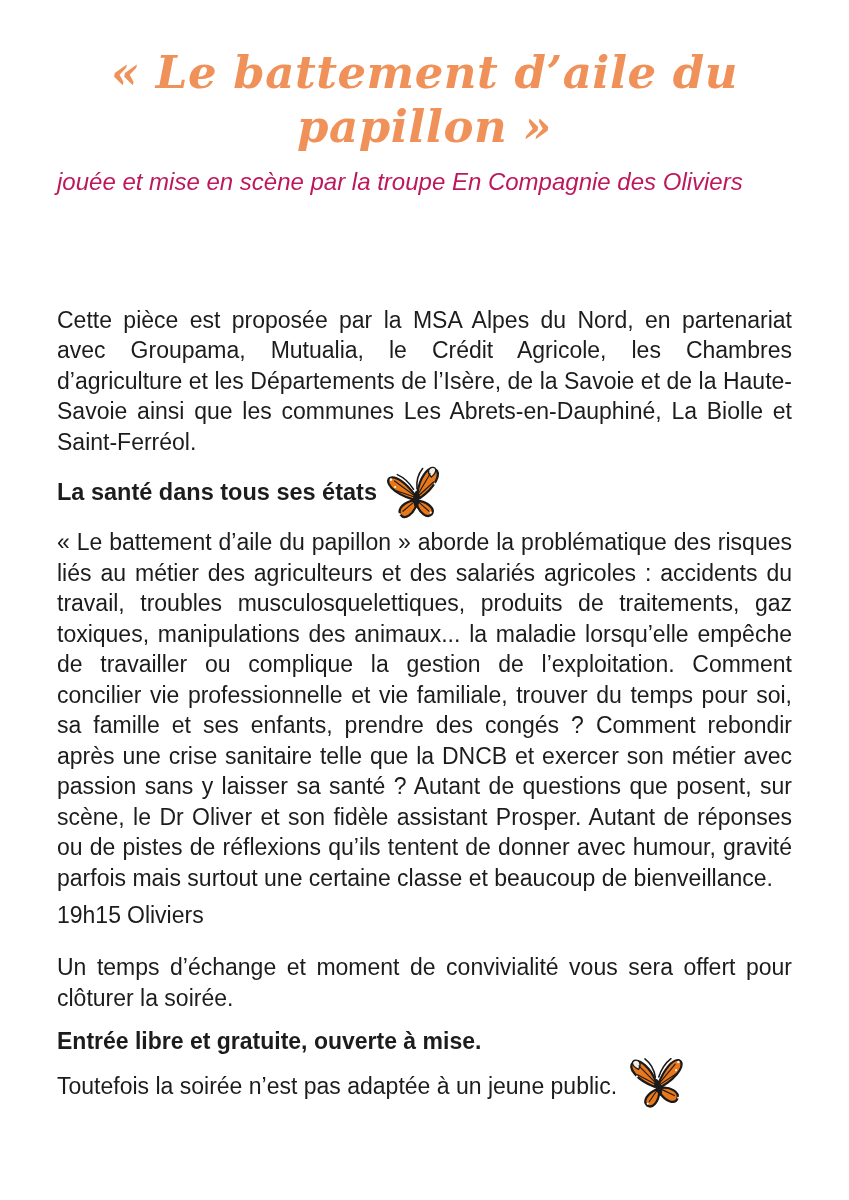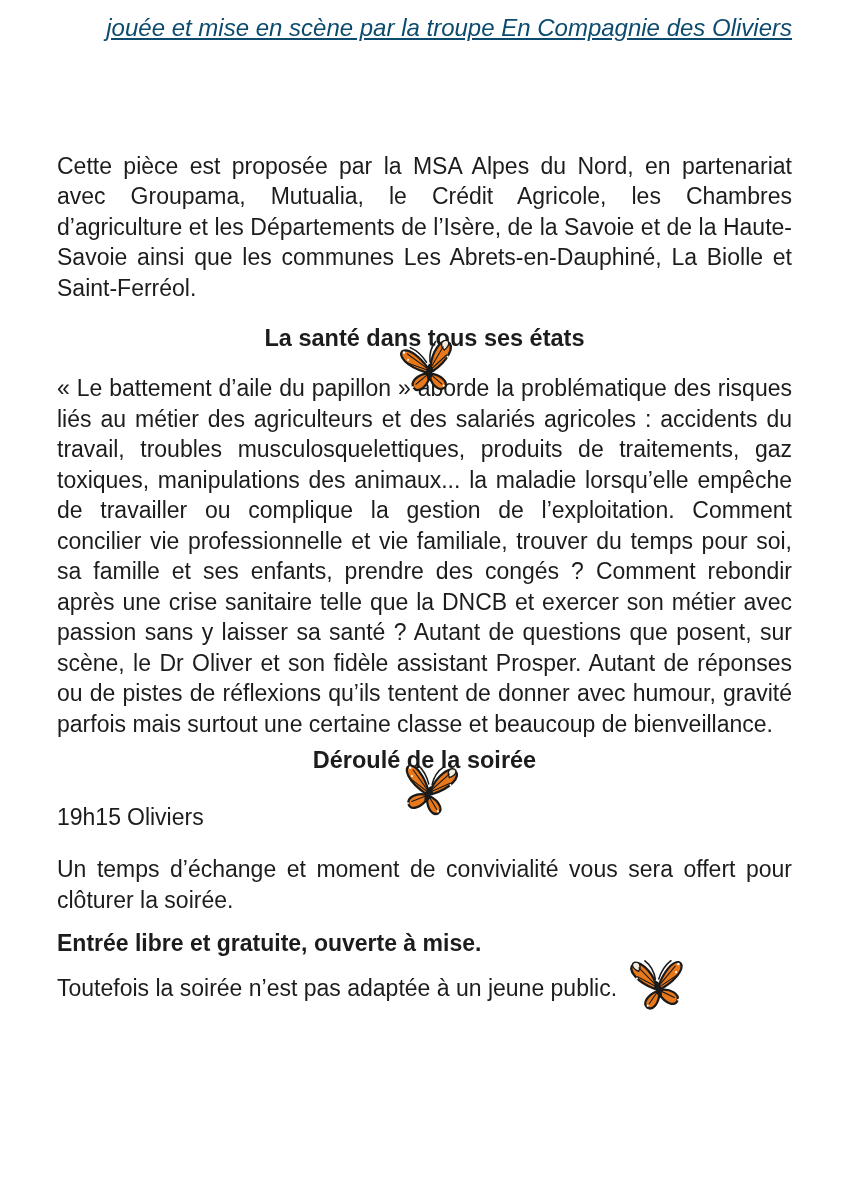--- a/index.html
+++ b/index.html
@@ -22,41 +22,38 @@
     font-family: "DejaVu Serif", serif;
     font-style: italic;
     font-weight: 700;
     font-size: 45px;
     line-height: 1.2;
     color: #ef9159;
     letter-spacing: 0.5px;
   }
   .subtitle {
     margin: 14px 0 0 0;
-    text-align: right;
+    text-align: left;
     font-style: italic;
     font-size: 24px;
     line-height: 1.2;
-    color: #0c4a6e;
-    text-decoration: underline;
+    color: #be185d;
   }
 
   .body-text {
     margin: 0;
     font-size: 23px;
     line-height: 30.5px;
     text-align: justify;
   }
   .intro { margin-top: 108px; }
 
   .heading-row {
     display: flex;
-    align-items: center;
     height: 48px;
-    flex-direction: column;
   }
   .heading-row.first { margin-top: 22px; }
   .heading-row.second { margin-top: 8px; }
   .section-heading {
     margin: 0;
     font-size: 23.5px;
     font-weight: 700;
     color: #1c1c1c;
   }
   .butterfly {
@@ -117,40 +114,35 @@
         <circle cx="51" cy="57" r="1.2" fill="#ffffff"></circle>
         <ellipse cx="36" cy="40" rx="3.2" ry="10" fill="#1a1a1a" transform="rotate(8 36 40)"></ellipse>
       </g>
     </symbol>
   </defs>
 </svg>
 
 <div class="page">
   <div class="inner">
 
+    <h1 class="title">« Le battement d’aile du papillon »</h1>
 
     <p class="subtitle">jouée et mise en scène par la troupe En Compagnie des Oliviers</p>
 
     <p class="body-text intro">Cette pièce est proposée par la MSA Alpes du Nord, en partenariat avec Groupama, Mutualia, le Crédit Agricole, les Chambres d’agriculture et les Départements de l’Isère, de la Savoie et de la Haute-Savoie ainsi que les communes Les Abrets-en-Dauphiné, La Biolle et Saint-Ferréol.</p>
 
     <div class="heading-row first">
       <h2 class="section-heading">La santé dans tous ses états</h2>
       <svg class="butterfly b1">
           <use href="#butterfly"></use>
         </svg>
     </div>
 
     <p class="body-text">« Le battement d’aile du papillon » aborde la problématique des risques liés au métier des agriculteurs et des salariés agricoles : accidents du travail, troubles musculosquelettiques, produits de traitements, gaz toxiques, manipulations des animaux... la maladie lorsqu’elle empêche de travailler ou complique la gestion de l’exploitation. Comment concilier vie professionnelle et vie familiale, trouver du temps pour soi, sa famille et ses enfants, prendre des congés ? Comment rebondir après une crise sanitaire telle que la DNCB et exercer son métier avec passion sans y laisser sa santé ? Autant de questions que posent, sur scène, le Dr Oliver et son fidèle assistant Prosper. Autant de réponses ou de pistes de réflexions qu’ils tentent de donner avec humour, gravité parfois mais surtout une certaine classe et beaucoup de bienveillance.</p>
 
-    <div class="heading-row second">
-      <h2 class="section-heading">Déroulé de la soirée</h2>
-      <svg class="butterfly b2">
-          <use href="#butterfly"></use>
-        </svg>
-    </div>
 
     <div class="schedule">
       <div class="schedule-row">
         <span class="schedule-time">19h15</span>
         <span class="schedule-label">Oliviers</span>
       </div>
     </div>
 
     <p class="body-text closing">Un temps d’échange et moment de convivialité vous sera offert pour clôturer la soirée.</p>
 

